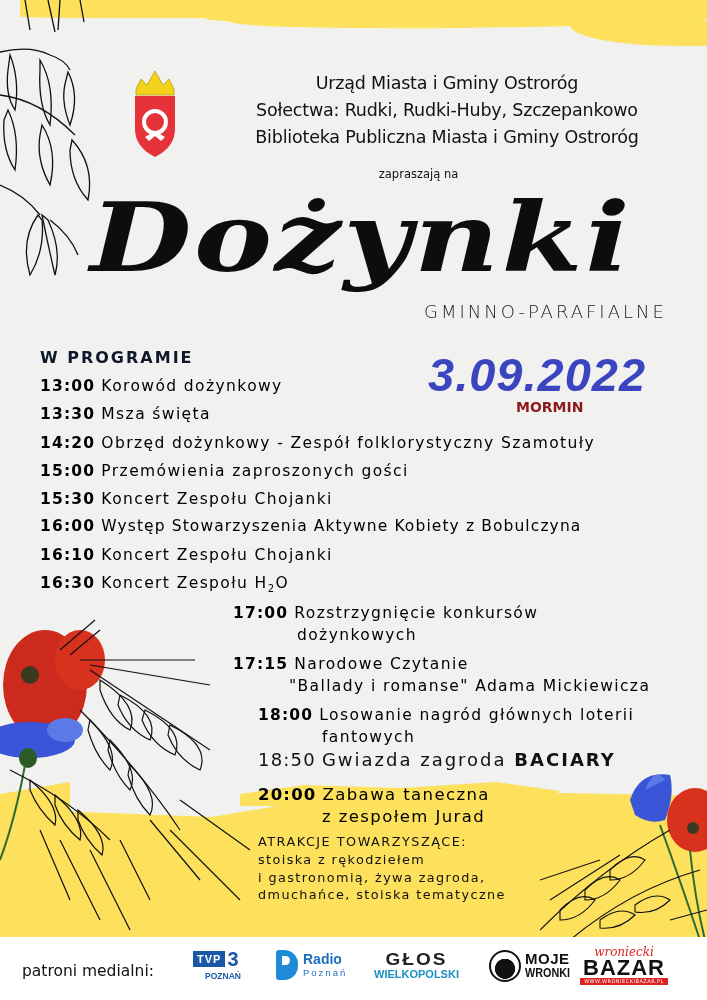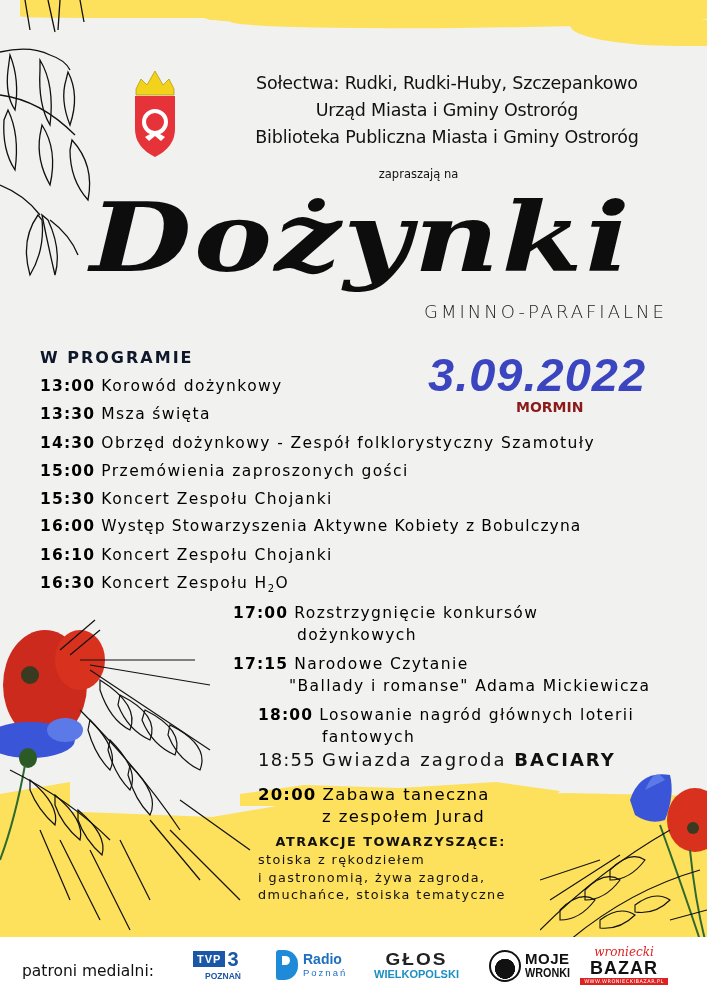--- a/index.html
+++ b/index.html
@@ -34,21 +34,21 @@
 
   
   .prog-head { left: 40px; top: 348px; font-weight: bold; font-size: 16px; letter-spacing: 2px; color: #0f172a; }
   .item { position: absolute; font-size: 15.5px; letter-spacing: 1.4px; color: #000000; white-space: nowrap; }
   .item .time { font-weight: bold; letter-spacing: 1.2px; margin-right: 6px; }
   .item .cont { display: block; }
   .item.big { font-size: 18px; letter-spacing: 2px; color: #111; }
   .item.big .hl { font-weight: bold; }
 
   .attr { left: 258px; top: 833px; font-size: 12.8px; line-height: 17.8px; letter-spacing: 1.4px; color: #111; font-weight: 500; }
-  .attr .attr-head { font-weight: bold; letter-spacing: 1.5px; text-align: right; }
+  .attr .attr-head { font-weight: normal; letter-spacing: 1.5px; }
 
   
   .footer { left: 0; top: 937px; width: 707px; height: 63px; background: #ffffff; }
   .patrons-label { left: 22px; top: 962px; font-size: 15.5px; color: #111; }
   .logo { position: absolute; }
   .tvp { left: 193px; top: 950px; width: 60px; }
   .tvp-box { display: flex; align-items: center; }
   .tvp-tag { background: #1a57a6; color: #fff; font-family: "Liberation Sans", sans-serif; font-weight: bold; font-size: 11px; padding: 1px 3px; border: 1.5px solid #1a57a6; letter-spacing: 1px; }
   .tvp-num { color: #1a57a6; font-family: "Liberation Sans", sans-serif; font-weight: bold; font-size: 20px; margin-left: 2px; line-height: 18px; }
   .tvp-sub { color: #1a57a6; font-family: "Liberation Sans", sans-serif; font-weight: bold; font-size: 8.5px; text-align: center; margin-top: 3px; }
@@ -61,21 +61,21 @@
   .glos { left: 374px; top: 952px; text-align: center; font-family: "Liberation Sans", sans-serif; line-height: 15px; }
   .glos .g1 { font-weight: bold; font-size: 19px; letter-spacing: 2px; color: #222; display: block; transform: scaleY(0.85); }
   .glos .g2 { font-weight: bold; font-size: 11px; color: #1a8fc2; display: block; }
   .moje { left: 489px; top: 950px; display: flex; align-items: center; }
   .moje-bird { width: 28px; height: 28px; border-radius: 50%; border: 2px solid #111; background: radial-gradient(circle at 50% 60%, #111 45%, #fff 47%); }
   .moje-text { margin-left: 4px; font-family: "Liberation Sans", sans-serif; font-weight: bold; line-height: 15px; color: #111; }
   .moje-text .m1 { font-size: 15px; display: block; letter-spacing: 0.5px; }
   .moje-text .m2 { font-size: 12px; display: block; transform: scaleX(0.9); transform-origin: left; }
   .bazar { left: 580px; top: 946px; width: 88px; text-align: center; }
   .bazar .b1 { font-family: "DejaVu Serif", serif; font-style: italic; color: #d22; font-size: 12px; display: block; line-height: 13px; }
-  .bazar .b2 { font-family: "Liberation Sans", sans-serif; font-weight: bold; color: #111; font-size: 18px; display: block; line-height: 18px; letter-spacing: 1px; }
+  .bazar .b2 { font-family: "Liberation Sans", sans-serif; font-weight: bold; color: #111; font-size: 22px; display: block; line-height: 18px; letter-spacing: 1px; }
   .bazar .b3 { background: #d22; color: #fff; font-size: 5px; display: block; line-height: 7px; margin-top: 1px; letter-spacing: 0.5px; }
 
   
   .deco { position: absolute; pointer-events: none; }
 </style>
 </head>
 <body>
 
 <div class="paint paint-top"></div>
 <div class="paint paint-top2"></div>
@@ -149,42 +149,42 @@
 </svg>
 
 <svg class="abs crest" viewBox="0 0 44 92" width="44" height="92">
   <path d="M3 22 L8 12 L14 18 L22 4 L30 18 L36 12 L41 22 L41 28 L3 28 Z" fill="#f2d21a" stroke="#b69a10" stroke-width="0.8"></path>
   <path d="M2 29 L42 29 L42 62 Q42 80 22 90 Q2 80 2 62 Z" fill="#e63339"></path>
   <circle cx="22" cy="55" r="11" fill="none" stroke="#fff" stroke-width="4"></circle>
   <path d="M12 70 L22 64 L32 70 L28 74 L22 69 L16 74 Z" fill="#fff"></path>
 </svg>
 
 <div class="abs hosts">
+  <div class="host-line">Urząd Miasta i Gminy Ostroróg</div>
   <div class="host-line">Sołectwa: Rudki, Rudki-Huby, Szczepankowo</div>
-  <div class="host-line">Urząd Miasta i Gminy Ostroróg</div>
   <div class="host-line">Biblioteka Publiczna Miasta i Gminy Ostroróg</div>
 </div>
 
 <div class="abs invite">zapraszają na</div>
 <div class="abs title">Dożynki</div>
 <div class="abs subtitle">GMINNO-PARAFIALNE</div>
 
 <div class="abs date">3.09.2022</div>
 <div class="abs place">MORMIN</div>
 
 <div class="abs prog-head">W PROGRAMIE</div>
 
 <div class="item" style="left:40px;top:377px">
   <span class="time">13:00</span><span>Korowód dożynkowy</span>
 </div>
 <div class="item" style="left:40px;top:405px">
   <span class="time">13:30</span><span>Msza święta</span>
 </div>
 <div class="item" style="left:40px;top:434px">
-  <span class="time">14:30</span><span>Obrzęd dożynkowy - Zespół folklorystyczny Szamotuły</span>
+  <span class="time">14:20</span><span>Obrzęd dożynkowy - Zespół folklorystyczny Szamotuły</span>
 </div>
 <div class="item" style="left:40px;top:462px">
   <span class="time">15:00</span><span>Przemówienia zaproszonych gości</span>
 </div>
 <div class="item" style="left:40px;top:490px">
   <span class="time">15:30</span><span>Koncert Zespołu Chojanki</span>
 </div>
 <div class="item" style="left:40px;top:517px;letter-spacing:1.1px">
   <span class="time">16:00</span><span>Występ Stowarzyszenia Aktywne Kobiety z Bobulczyna</span>
 </div>
@@ -201,21 +201,21 @@
 </div>
 <div class="item" style="left:233px;top:653px;line-height:22px">
   <span class="time">17:15</span><span>Narodowe Czytanie</span>
   <span class="cont" style="padding-left:56px">"Ballady i romanse" Adama Mickiewicza</span>
 </div>
 <div class="item" style="left:258px;top:704px;line-height:22px">
   <span class="time">18:00</span><span>Losowanie nagród głównych loterii</span>
   <span class="cont" style="padding-left:64px">fantowych</span>
 </div>
 <div class="item big" style="left:258px;top:749px">
-  <span class="time" style="font-weight:normal">18:55</span><span>Gwiazda zagroda</span> <span class="hl">BACIARY</span>
+  <span class="time" style="font-weight:normal">18:50</span><span>Gwiazda zagroda</span> <span class="hl">BACIARY</span>
 </div>
 <div class="item" style="left:258px;top:784px;line-height:22px;font-size:16.5px">
   <span class="time">20:00</span><span>Zabawa taneczna</span>
   <span class="cont" style="padding-left:64px">z zespołem Jurad</span>
 </div>
 
 <div class="abs attr">
   <div class="attr-head">ATRAKCJE TOWARZYSZĄCE:</div>
   <div>stoiska z rękodziełem</div>
   <div>i gastronomią, żywa zagroda,</div>

